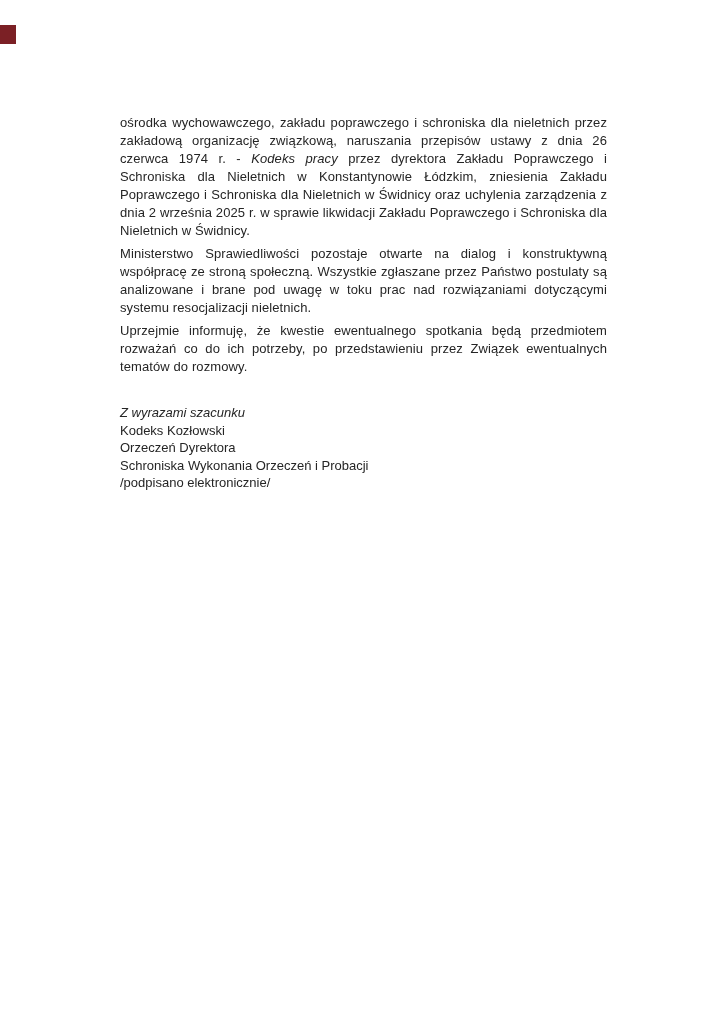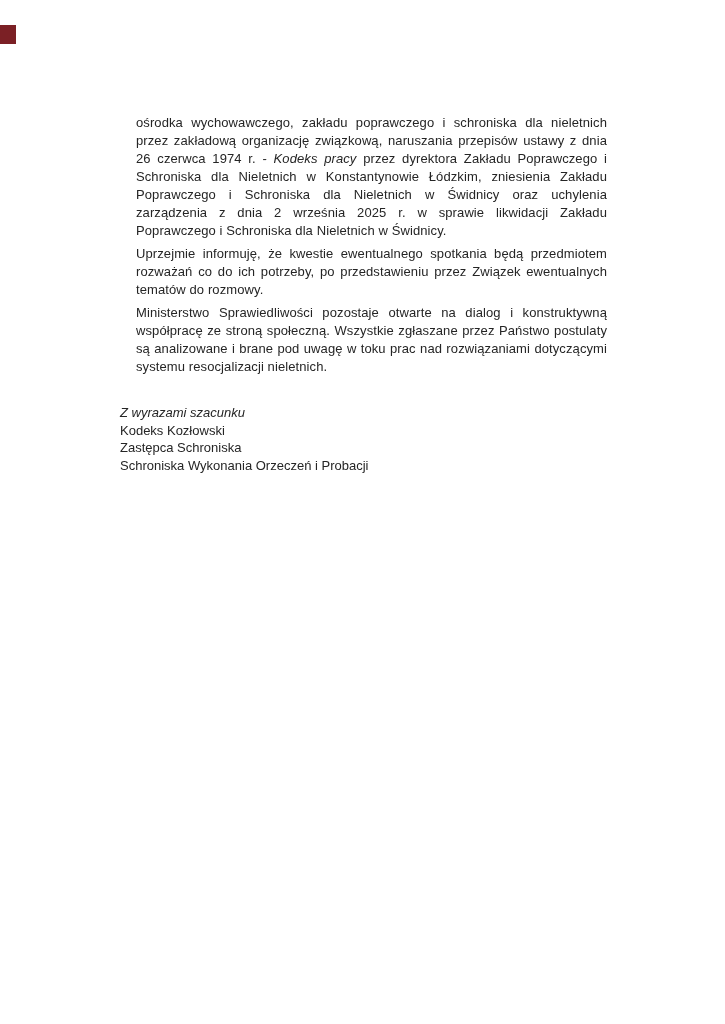--- a/index.html
+++ b/index.html
@@ -23,21 +23,21 @@
     width: 16px;
     height: 19px;
   }
   .letter-body {
     position: absolute;
     left: 120px;
     top: 114px;
     width: 487px;
   }
   .para {
-    margin: 0 0 5px 16px;
+    margin: 0 0 5px 0;
     font-size: 13px;
     line-height: 18px;
     text-align: justify;
     text-justify: inter-word;
     letter-spacing: 0.1px;
   }
   .para .italic {
     font-style: italic;
   }
   .signature-block {
@@ -57,26 +57,27 @@
 <body>
 
 <div class="page" style="background: rgb(255, 255, 255); color: rgb(37, 37, 37);">
 
   <div class="edge-marker" style="background: rgb(123, 32, 37);"></div>
 
   <div class="letter-body">
 
     <p class="para"><span class="">ośrodka wychowawczego, zakładu poprawczego i schroniska dla nieletnich przez zakładową organizację związkową, naruszania przepisów ustawy z dnia 26 czerwca 1974 r. - </span><span class="italic">Kodeks pracy</span><span class=""> przez dyrektora Zakładu Poprawczego i Schroniska dla Nieletnich w Konstantynowie Łódzkim, zniesienia Zakładu Poprawczego i Schroniska dla Nieletnich w Świdnicy oraz uchylenia zarządzenia z dnia 2 września 2025 r. w sprawie likwidacji Zakładu Poprawczego i Schroniska dla Nieletnich w Świdnicy.</span></p>
 
+    <p class="para"><span class="">Ministerstwo Sprawiedliwości pozostaje otwarte na dialog i konstruktywną współpracę ze stroną społeczną. Wszystkie zgłaszane przez Państwo postulaty są analizowane i brane pod uwagę w toku prac nad rozwiązaniami dotyczącymi systemu resocjalizacji nieletnich.</span></p>
+
     <p class="para"><span class="">Uprzejmie informuję, że kwestie ewentualnego spotkania będą przedmiotem rozważań co do ich potrzeby, po przedstawieniu przez Związek ewentualnych tematów do rozmowy.</span></p>
-
-    <p class="para"><span class="">Ministerstwo Sprawiedliwości pozostaje otwarte na dialog i konstruktywną współpracę ze stroną społeczną. Wszystkie zgłaszane przez Państwo postulaty są analizowane i brane pod uwagę w toku prac nad rozwiązaniami dotyczącymi systemu resocjalizacji nieletnich.</span></p>
 
     <div class="signature-block">
       <p class="sig-line closing">Z wyrazami szacunku</p>
       <p class="sig-line">Kodeks Kozłowski</p>
-      <p class="sig-line">Zastępca Schroniska</p>
+      <p class="sig-line">Orzeczeń Dyrektora</p>
       <p class="sig-line">Schroniska Wykonania Orzeczeń i Probacji</p>
+      <p class="sig-line">/podpisano elektronicznie/</p>
     </div>
 
   </div>
 
 </div>
 
 </body></html>

